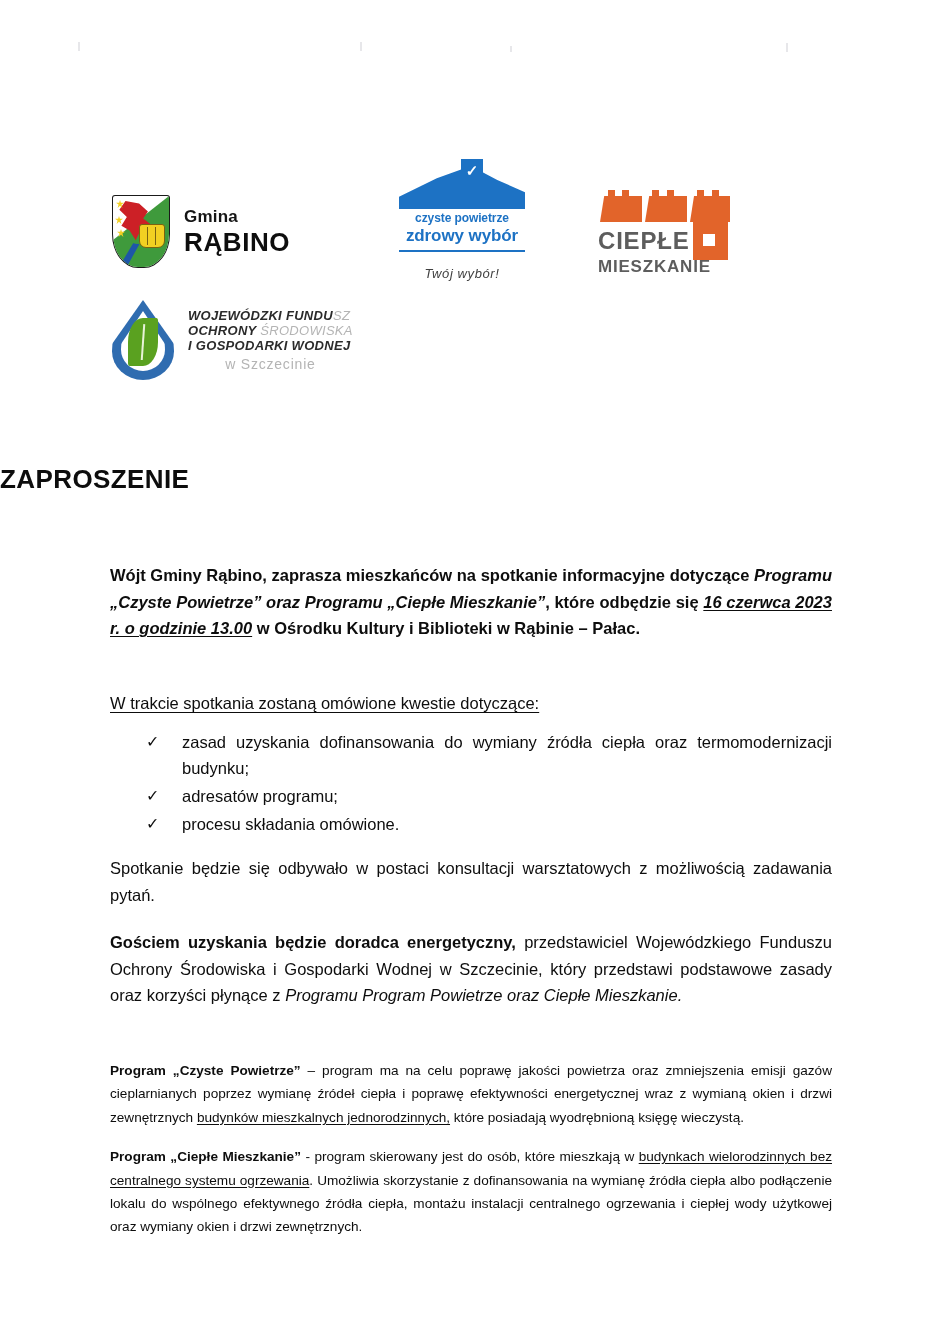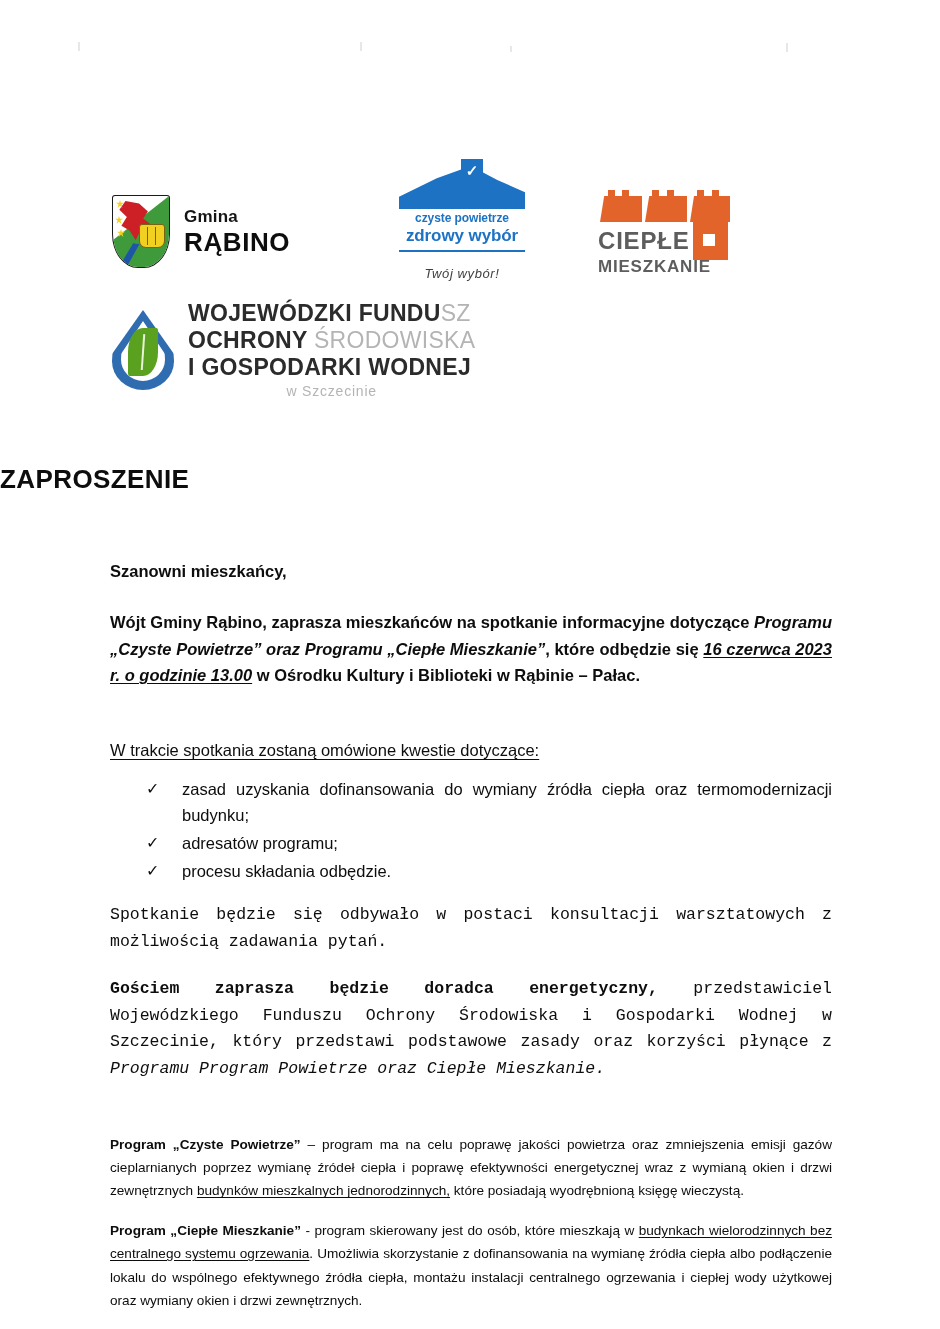--- a/index.html
+++ b/index.html
@@ -271,23 +271,24 @@
   .wf-leaf::after {
     content: "";
     position: absolute;
     left: 14px; top: 6px;
     width: 1.6px; height: 36px;
     background: #e8f3d8;
     transform: rotate(4deg);
   }
   .wf-text { line-height: 1.18; }
   .wf-l1, .wf-l2, .wf-l3 {
-    font-size: 23px;
+    font-size: 13px;
     letter-spacing: .3px;
     white-space: nowrap;
+    font-style: italic;
   }
   .wf-dark  { color: #2b2b2b; font-weight: 600; }
   .wf-light { color: #b4b4b4; font-weight: 500; }
   .wf-l4 {
     font-size: 14px;
     color: #b4b4b4;
     font-weight: 500;
     letter-spacing: .8px;
     margin-top: 2px;
     text-align: center;
@@ -354,21 +355,20 @@
     top: 0;
     font-size: 16px;
     color: #0d0d0d;
   }
 
   .p-body {
     font-size: 16.5px;
     line-height: 1.62;
     margin: 12px 0 20px 0;
     text-align: justify;
-    font-family: Liberation Mono, monospace;
   }
   .p-body b { font-weight: 700; }
   .p-body i { font-style: italic; }
 
   .p-small {
     font-size: 13.6px;
     line-height: 1.72;
     margin: 0 0 16px 0;
     text-align: justify;
   }
@@ -453,44 +453,43 @@
         <div class="wf-l4">w Szczecinie</div>
       </div>
     </div>
 
   </div>
 
   <div class="doc-title">ZAPROSZENIE</div>
 
   <div class="body-col">
 
-    <p class="p-greet">Szanowni mieszkańcy,</p>
 
     <p class="p-lead"><span>Wójt Gminy Rąbino, zaprasza mieszkańców na spotkanie informacyjne dotyczące </span><i>Programu „Czyste Powietrze” oraz Programu „Ciepłe Mieszkanie”</i><span>, które odbędzie się </span><i class="u">16 czerwca 2023 r. o godzinie 13.00</i><span> w Ośrodku Kultury i Biblioteki w Rąbinie – Pałac.</span></p>
 
     <p class="p-heading">W trakcie spotkania zostaną omówione kwestie dotyczące:</p>
 
     <ul class="checks">
       <li>
         <span class="tick">✓</span>
         <span>zasad uzyskania dofinansowania do wymiany źródła ciepła oraz termomodernizacji budynku;</span>
       </li>
       <li>
         <span class="tick">✓</span>
         <span>adresatów programu;</span>
       </li>
       <li>
         <span class="tick">✓</span>
-        <span>procesu składania odbędzie.</span>
+        <span>procesu składania omówione.</span>
       </li>
     </ul>
 
     <p class="p-body">Spotkanie będzie się odbywało w postaci konsultacji warsztatowych z możliwością zadawania pytań.</p>
 
-    <p class="p-body"><b>Gościem zaprasza będzie doradca energetyczny,</b><span> przedstawiciel Wojewódzkiego Funduszu Ochrony Środowiska i Gospodarki Wodnej w Szczecinie, który przedstawi podstawowe zasady oraz korzyści płynące z </span><i>Programu Program Powietrze oraz Ciepłe Mieszkanie.</i></p>
+    <p class="p-body"><b>Gościem uzyskania będzie doradca energetyczny,</b><span> przedstawiciel Wojewódzkiego Funduszu Ochrony Środowiska i Gospodarki Wodnej w Szczecinie, który przedstawi podstawowe zasady oraz korzyści płynące z </span><i>Programu Program Powietrze oraz Ciepłe Mieszkanie.</i></p>
 
     <div class="spacer-lg"></div>
 
     <p class="p-small"><b>Program „Czyste Powietrze”</b><span> – program ma na celu poprawę jakości powietrza oraz zmniejszenia emisji gazów cieplarnianych poprzez wymianę źródeł ciepła i poprawę efektywności energetycznej wraz  z wymianą okien i drzwi zewnętrznych </span><span class="u">budynków mieszkalnych jednorodzinnych,</span><span> które posiadają  wyodrębnioną księgę wieczystą.</span></p>
 
     <p class="p-small"><b>Program „Ciepłe Mieszkanie”</b><span> - program skierowany jest do osób, które mieszkają w </span><span class="u">budynkach wielorodzinnych bez centralnego systemu ogrzewania</span><span>. Umożliwia skorzystanie z dofinansowania na wymianę źródła ciepła albo podłączenie lokalu do wspólnego efektywnego źródła ciepła, montażu instalacji centralnego ogrzewania i ciepłej wody użytkowej oraz wymiany okien i drzwi zewnętrznych.</span></p>
 
   </div>
 </div>
 

